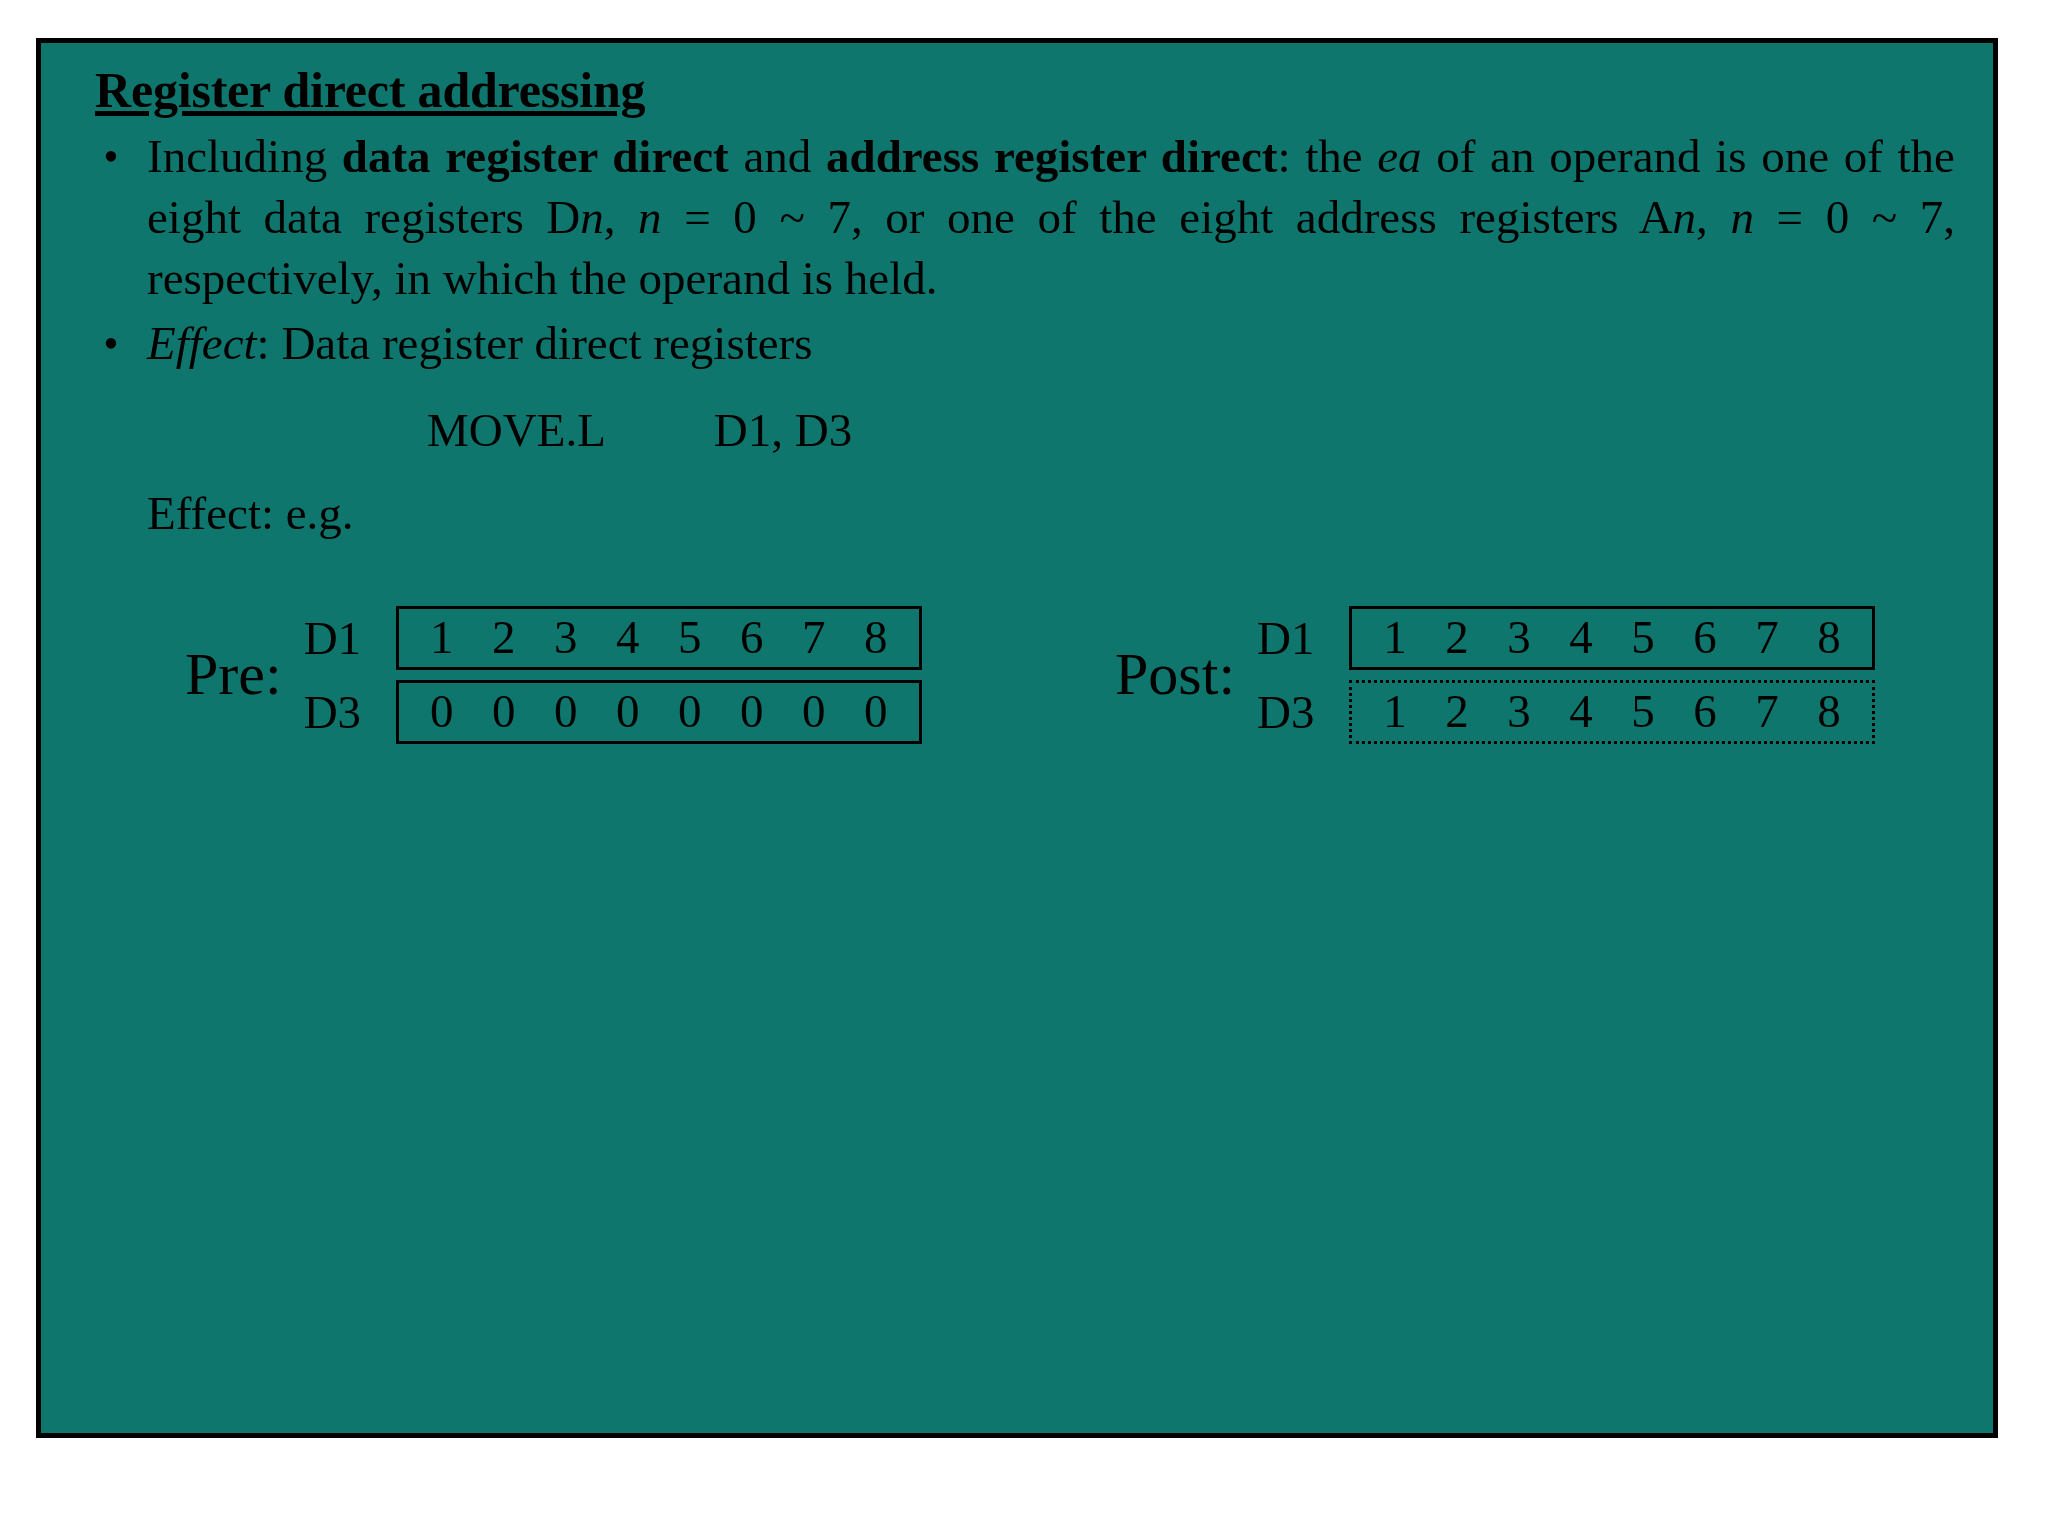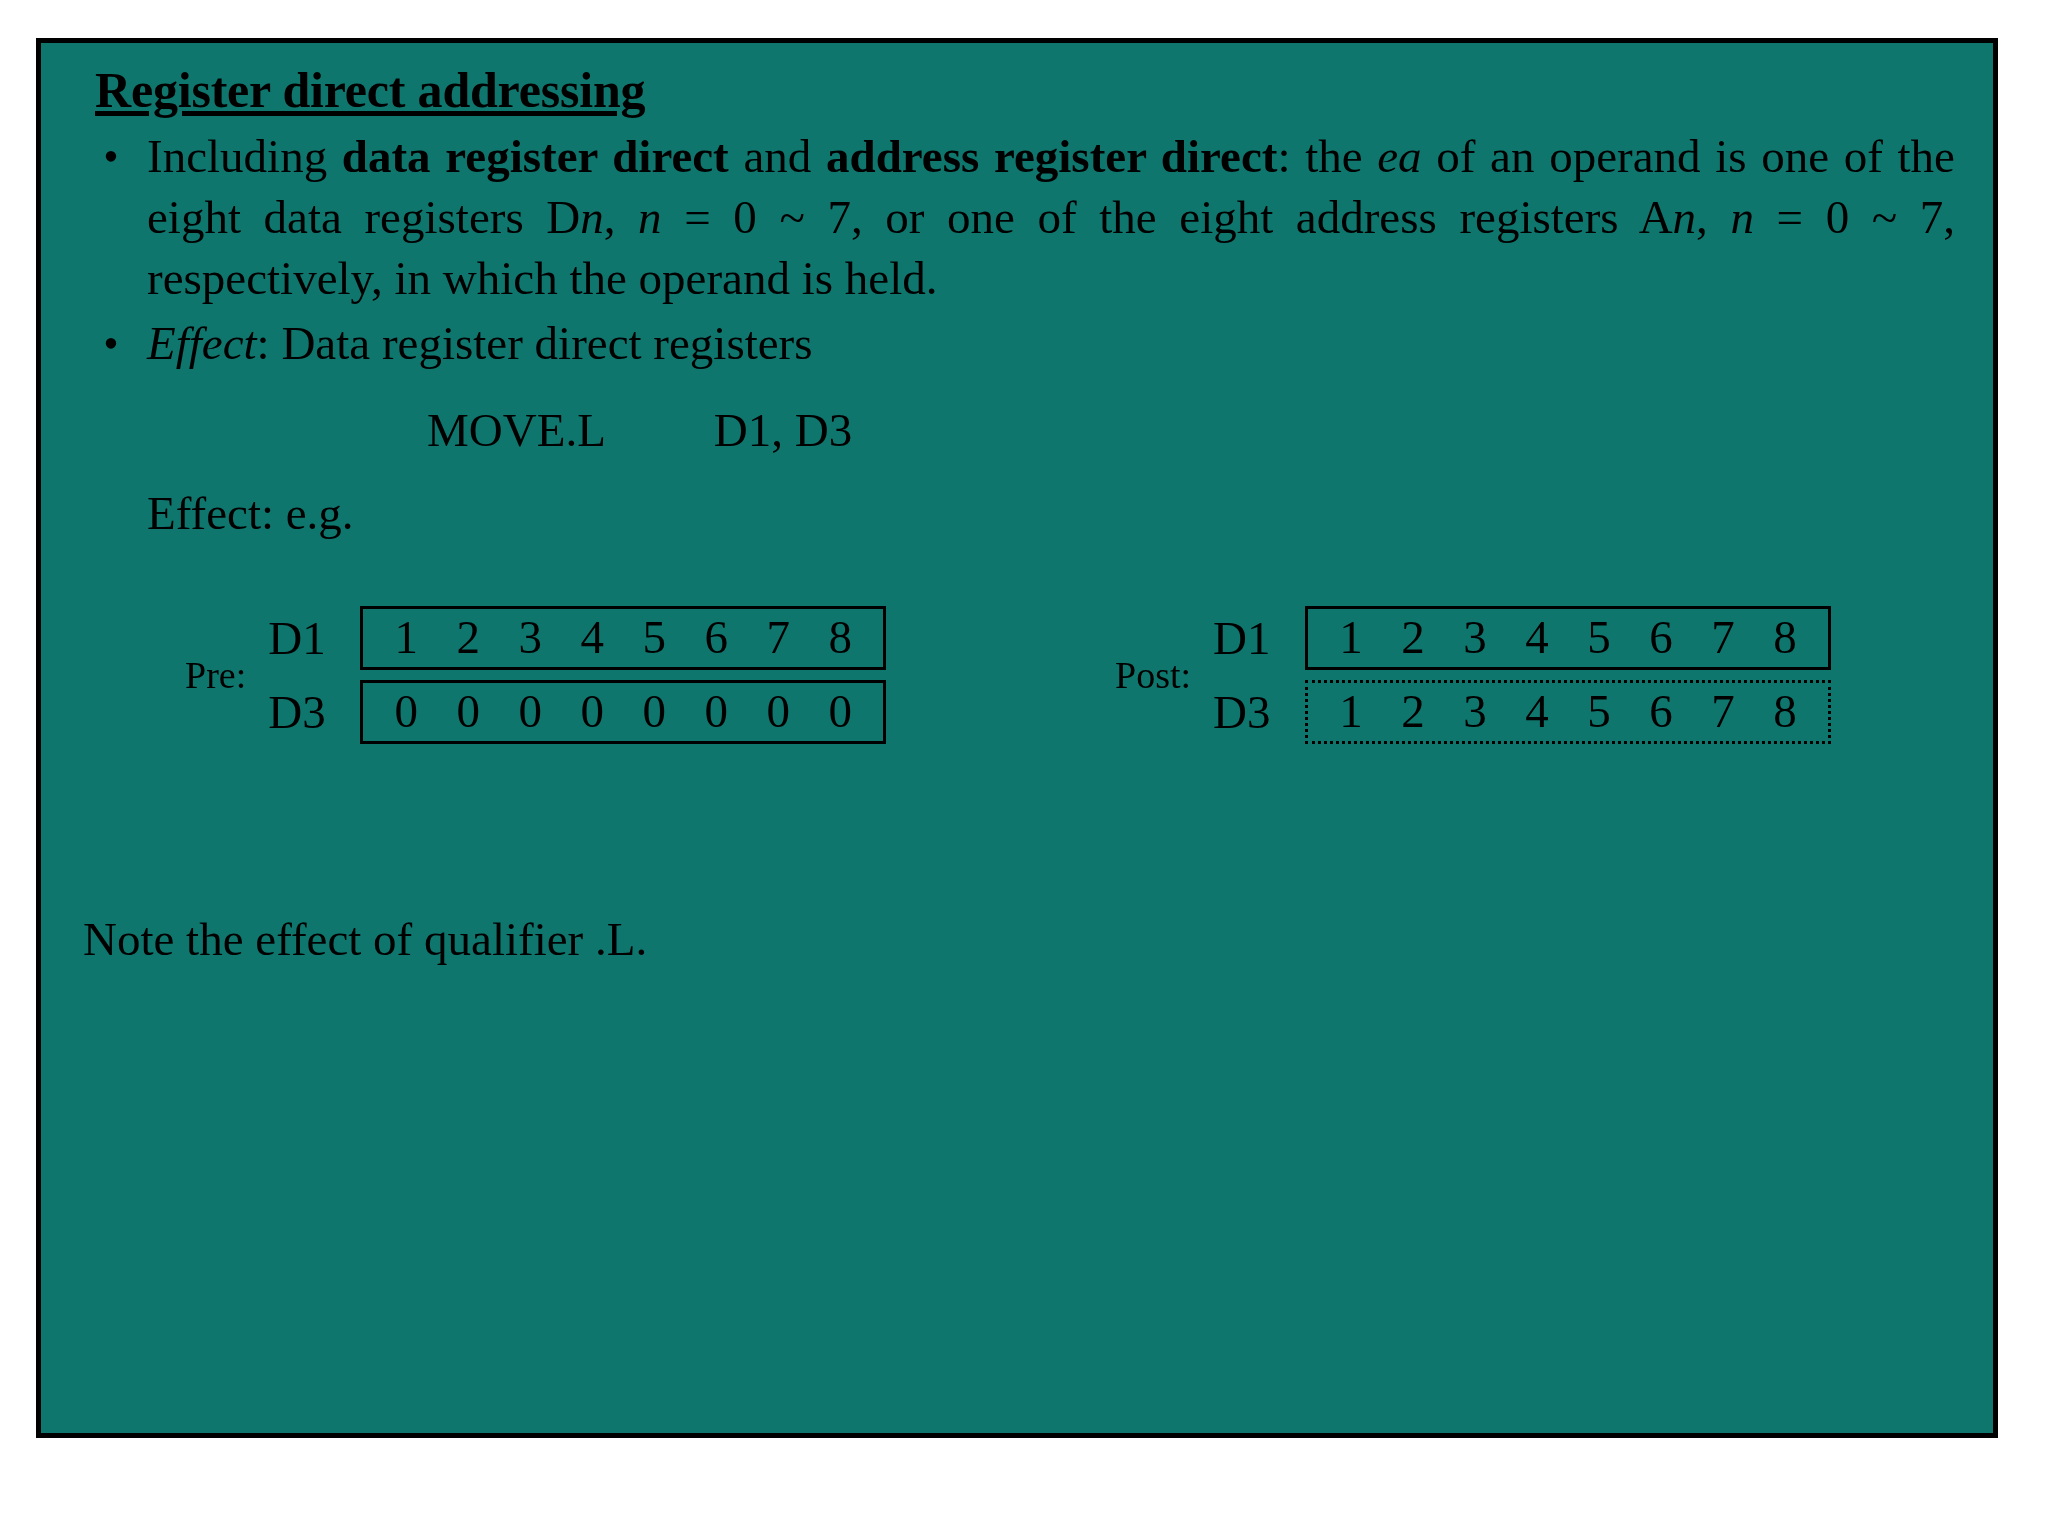--- a/index.html
+++ b/index.html
@@ -95,21 +95,21 @@
 
   .reg-group {
     position: absolute;
     display: flex;
     align-items: center;
   }
   .reg-group.pre  { left: 110px;  top: 0; }
   .reg-group.post { left: 1040px; top: 0; }
 
   .group-label {
-    font-size: 38px;
+    font-size: 60px;
     margin-right: 22px;
     white-space: pre;
   }
 
   .reg-stack {
     display: flex;
     flex-direction: column;
   }
 
   .reg-row {
@@ -244,15 +244,14 @@
               <div class="reg-cell">7</div>
               <div class="reg-cell">8</div>
             </div>
         </div>
 
       </div>
     </div>
 
   </div>
 
-  <div class="note-line">Note the effect of qualifier .L.</div>
 
 </div>
 
 </body></html>

